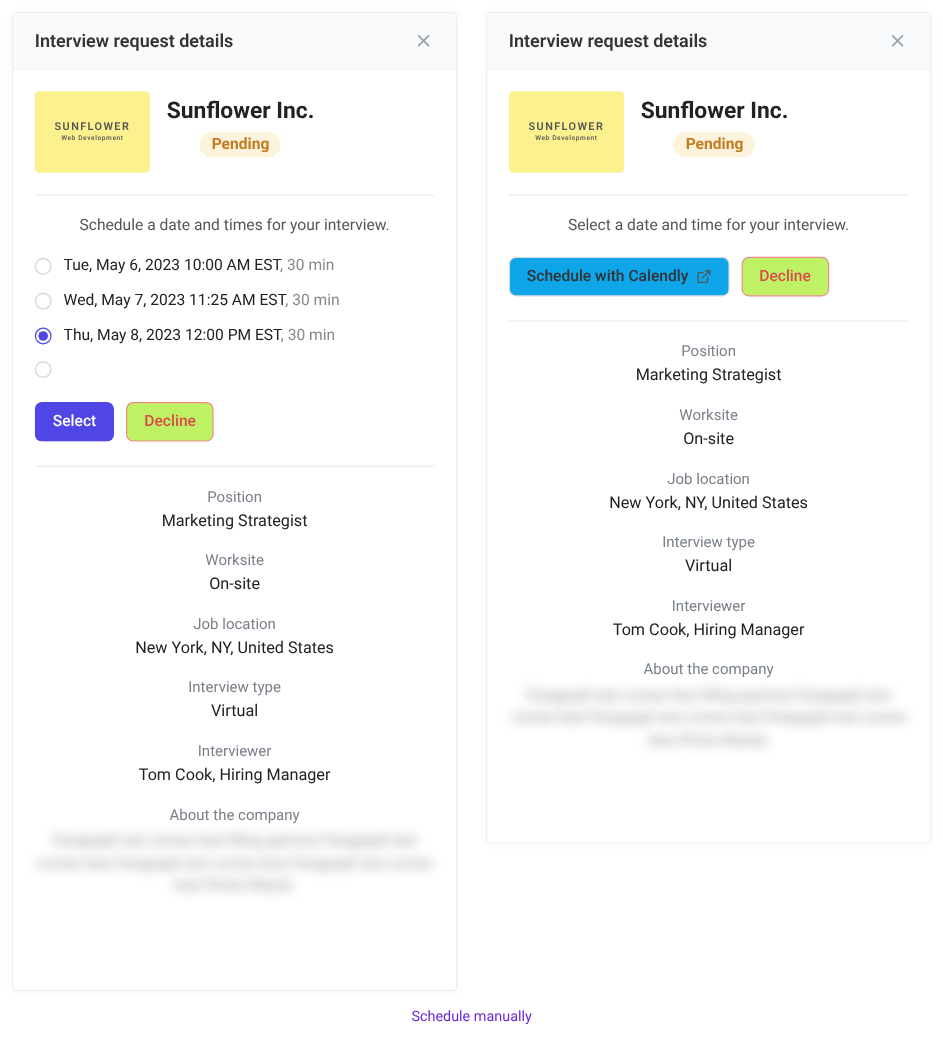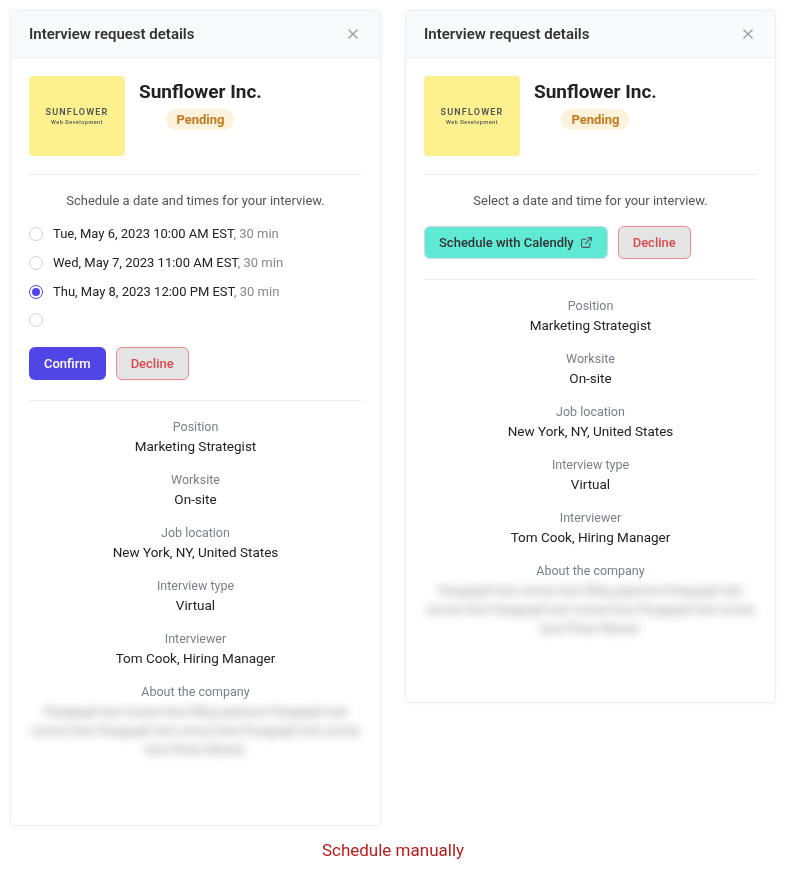--- a/index.html
+++ b/index.html
@@ -53,21 +53,21 @@
     padding: 18px;
   }
   .company-row {
     display: flex;
     align-items: flex-start;
     gap: 14px;
     margin-bottom: 18px;
   }
   .logo {
     width: 96px;
-    height: 80px;
+    height: 68px;
     background: #fcf08f;
     border-radius: 4px;
     display: flex;
     flex-direction: column;
     align-items: center;
     justify-content: center;
     font-size: 9px;
     letter-spacing: 1.2px;
     color: #555;
     font-weight: 600;
@@ -153,26 +153,26 @@
     border: 1px solid transparent;
     display: inline-flex;
     align-items: center;
     gap: 6px;
   }
   .btn-primary {
     background: #4f46e5;
     color: #fff;
   }
   .btn-outline-red {
-    background: #e5e5e5;
+    background: #bef264;
     border: 1px solid #ef8a8a;
     color: #d94b4b;
   }
   .btn-outline-default {
-    background: #5eead4;
+    background: #0ea5e9;
     border: 1px solid #d6d9df;
     color: #333;
   }
   .btn-outline-default svg { width: 13px; height: 13px; color: #555; }
   .detail-block {
     margin-bottom: 18px;
   }
   .detail-label {
     font-size: 12.5px;
     color: #7a808a;
@@ -189,22 +189,22 @@
     line-height: 1.6;
   }
   .caption-row {
     display: flex;
     gap: 24px;
     margin-top: 14px;
   }
   .caption {
     flex: 1;
     text-align: center;
-    font-size: 17px;
-    color: #b91c1c;
+    font-size: 12px;
+    color: #6d28d9;
   }
   .left-card { height: 816px; }
   .right-card { height: 693px; }
   .details-area { display:flex; flex-direction: column; }
 </style>
 </head>
 <body>
 
 <div class="cards">
 
@@ -232,33 +232,33 @@
       <hr class="divider">
       <div class="instruction">Schedule a date and times for your interview.</div>
 
       <div class="radio-list">
         <div class="radio-item">
           <span class="radio-dot"></span>
           <span><span>Tue, May 6, 2023 10:00 AM EST</span><span class="duration">, 30 min</span></span>
         </div>
         <div class="radio-item">
           <span class="radio-dot"></span>
-          <span><span>Wed, May 7, 2023 11:00 AM EST</span><span class="duration">, 30 min</span></span>
+          <span><span>Wed, May 7, 2023 11:25 AM EST</span><span class="duration">, 30 min</span></span>
         </div>
         <div class="radio-item selected">
           <span class="radio-dot"></span>
           <span><span>Thu, May 8, 2023 12:00 PM EST</span><span class="duration">, 30 min</span></span>
         </div>
         <div class="radio-item">
           <span class="radio-dot"></span>
         </div>
       </div>
 
       <div class="btn-row">
-        <div class="btn btn-primary">Confirm</div>
+        <div class="btn btn-primary">Select</div>
         <div class="btn btn-outline-red">Decline</div>
       </div>
       <hr class="divider">
 
       <div class="details-area">
         <div class="detail-block">
           <div class="detail-label">Position</div>
           <div class="detail-value">Marketing Strategist</div>
         </div>
         <div class="detail-block">

